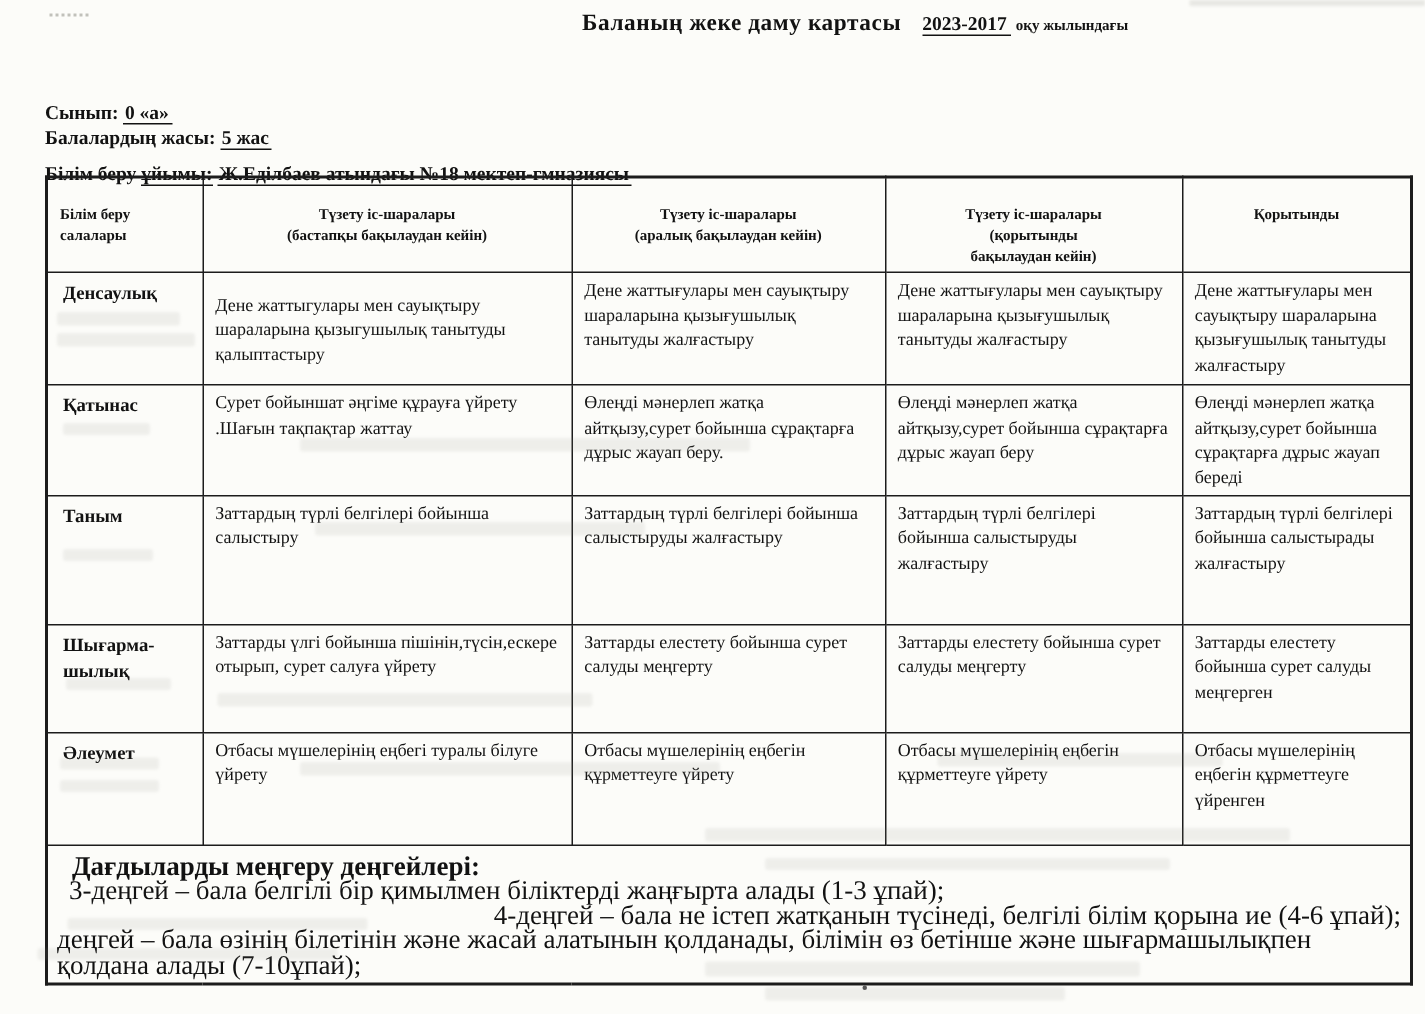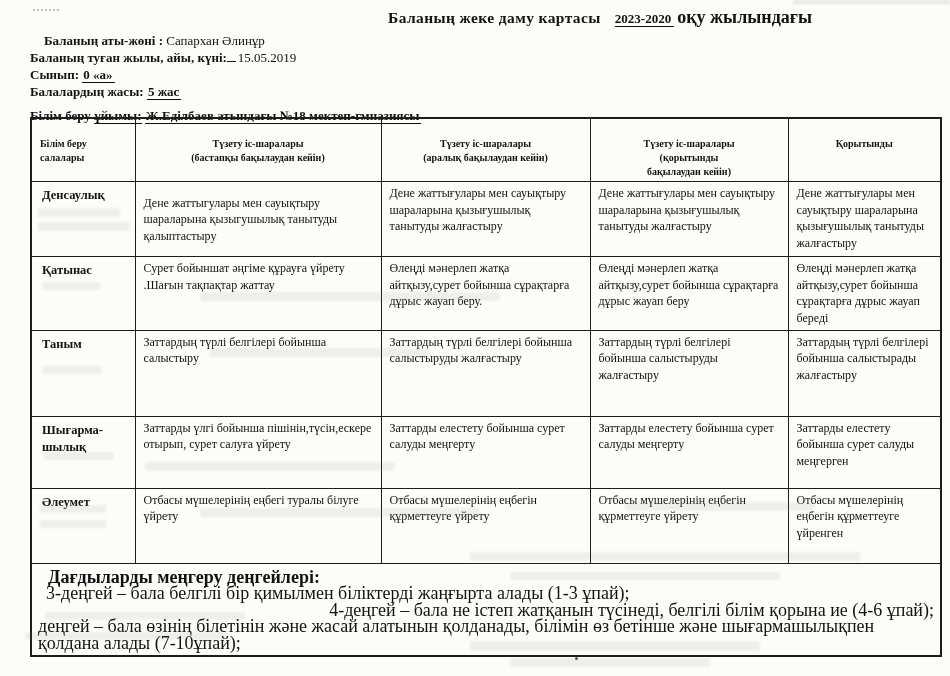--- a/index.html
+++ b/index.html
@@ -18,21 +18,21 @@
     position: absolute; top: 7px; left: 388px;
     font-size: 15.5px; font-weight: bold; letter-spacing: .4px;
     white-space: nowrap;
   }
   .doc-title .year {
     font-size: 13px; letter-spacing: 0;
     margin-left: 14px;
     border-bottom: 1.5px solid #121212;
     padding-right: 3px;
   }
-  .doc-title .year-suffix { font-size: 18px; letter-spacing: 0; margin-left: 3px; }
+  .doc-title .year-suffix { font-size: 10px; letter-spacing: 0; margin-left: 3px; }
 
   .info-line {
     position: absolute; left: 30px;
     font-size: 13px; font-weight: bold; white-space: nowrap;
   }
   .info-line .val-plain  { font-weight: normal; }
   .info-line .val-under  { font-weight: bold; border-bottom: 1.6px solid #121212; padding: 0 2px 0 1px; }
   .info-line .lbl-under  { border-bottom: 1.6px solid #121212; }
   .mini-underscore {
     display: inline-block; width: 9px; height: 11px;
@@ -96,30 +96,23 @@
 </style>
 </head>
 <body>
 
 <div class="page">
 
   <div class="art-dots"></div>
   <div class="top-band"></div>
 
   <div class="doc-title">
-    <span>Баланың жеке даму картасы</span><span class="year">2023-2020</span><span class="year-suffix">оқу жылындағы</span>
-  </div>
-
-  <div class="info-line" id="info-1">
-    <span>Баланың аты-жөні :</span>
-    <span class="val-plain">Сапархан Әлинұр</span>
-  </div>
-  <div class="info-line" id="info-2">
-    <span>Баланың туған жылы, айы, күні:</span><span class="mini-underscore"></span><span class="val-plain">15.05.2019</span>
-  </div>
+    <span>Баланың жеке даму картасы</span><span class="year">2023-2017</span><span class="year-suffix">оқу жылындағы</span>
+  </div>
+
   <div class="info-line" id="info-3">
     <span>Сынып:</span>
     <span class="val-under">0 «а»</span>
   </div>
   <div class="info-line" id="info-4">
     <span>Балалардың жасы:</span>
     <span class="val-under">5 жас</span>
   </div>
   <div class="info-line" id="info-5">
     <span>Білім беру</span>

